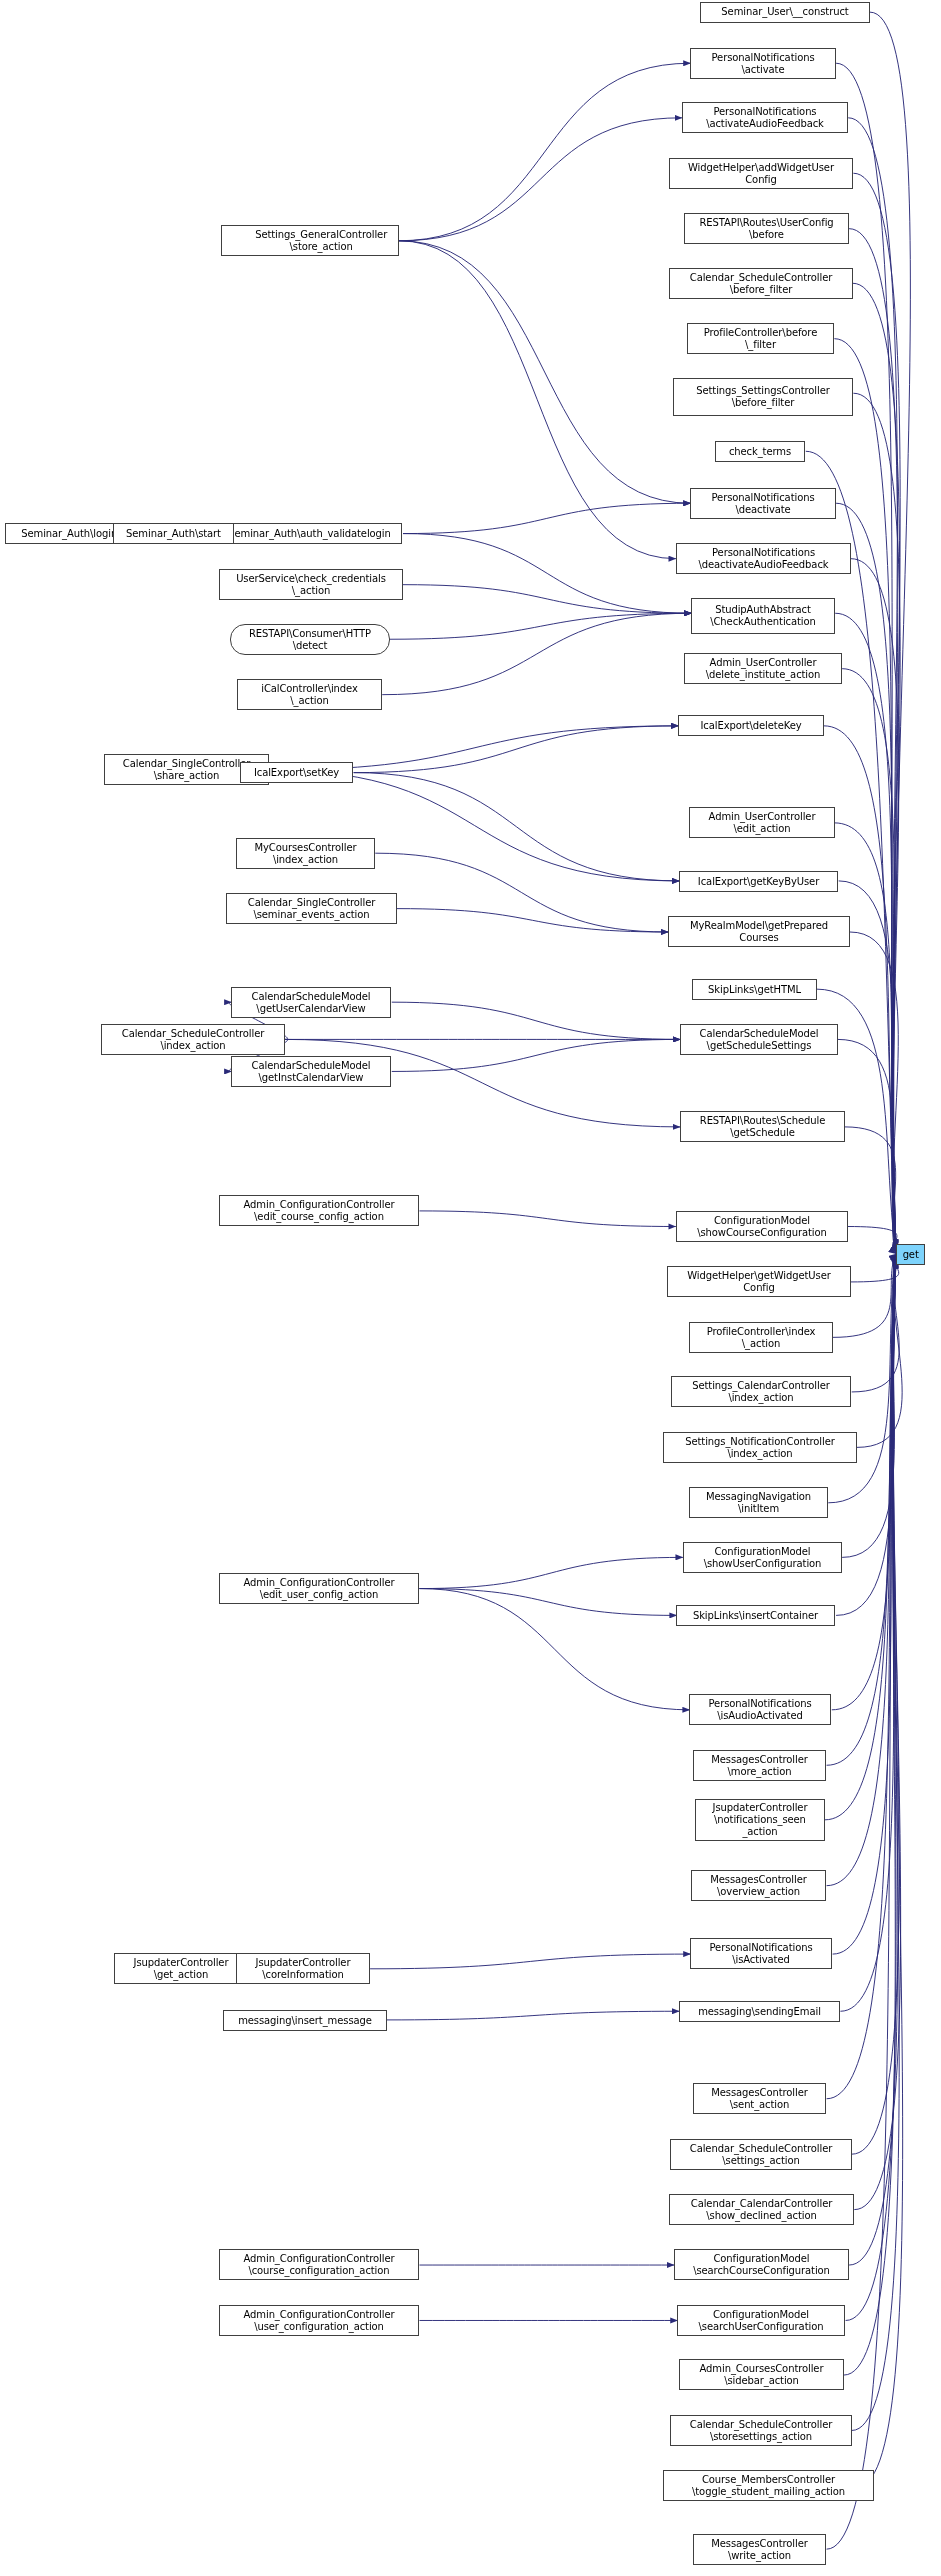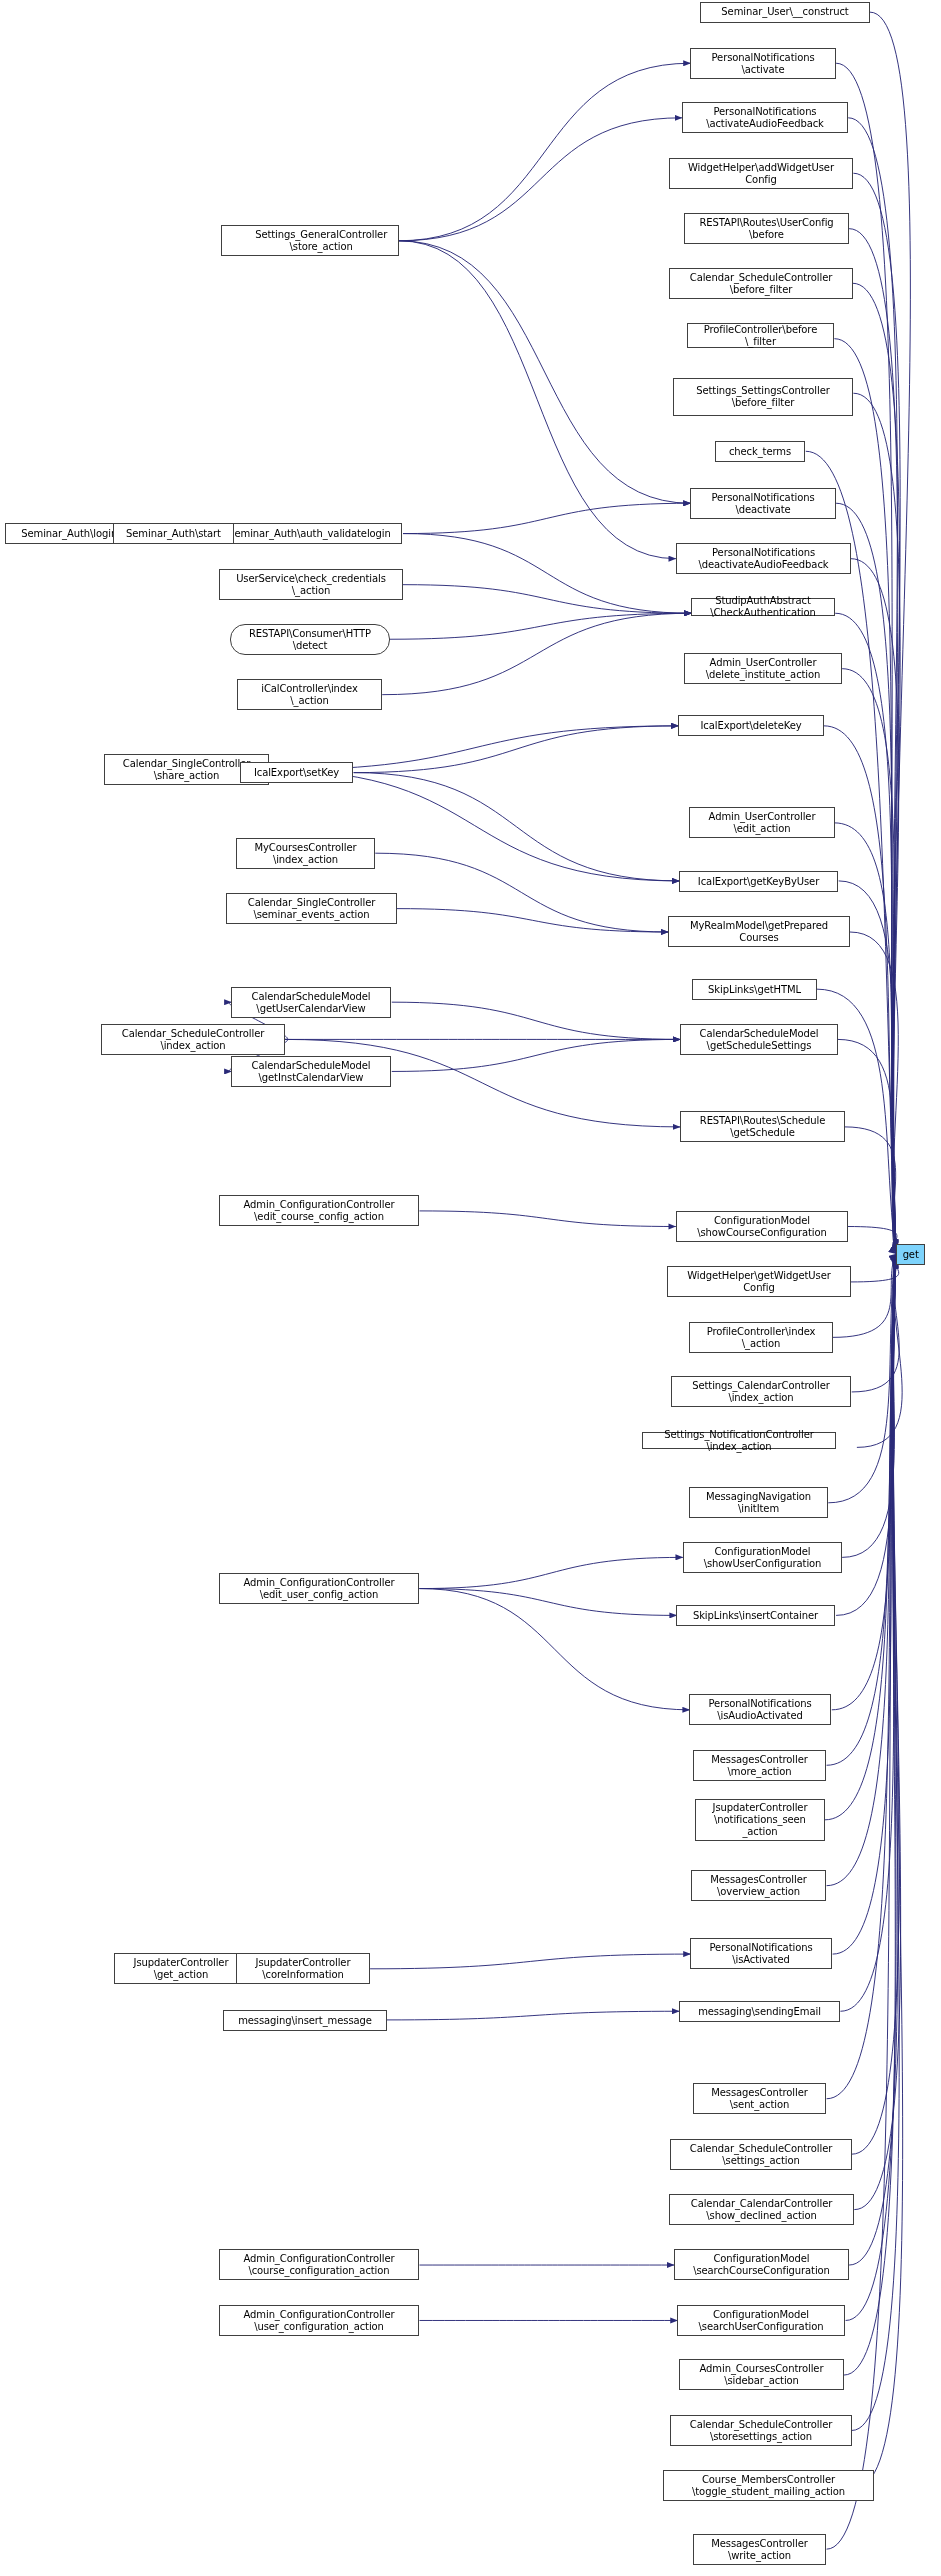--- a/index.html
+++ b/index.html
@@ -141,30 +141,30 @@
       <div class="node" style="left: 690px; top: 48px; width: 146px; height: 31px;">PersonalNotifications
 \activate</div>
       <div class="node" style="left: 682px; top: 102px; width: 166px; height: 31px;">PersonalNotifications
 \activateAudioFeedback</div>
       <div class="node" style="left: 669px; top: 158px; width: 184px; height: 31px;">WidgetHelper\addWidgetUser
 Config</div>
       <div class="node" style="left: 684px; top: 213px; width: 165px; height: 31px;">RESTAPI\Routes\UserConfig
 \before</div>
       <div class="node" style="left: 669px; top: 268px; width: 184px; height: 31px;">Calendar_ScheduleController
 \before_filter</div>
-      <div class="node" style="left: 687px; top: 323px; width: 147px; height: 25px;">ProfileController\before
+      <div class="node" style="left: 687px; top: 323px; width: 147px; height: 31px;">ProfileController\before
 \_filter</div>
       <div class="node" style="left: 673px; top: 378px; width: 180px; height: 38px;">Settings_SettingsController
 \before_filter</div>
       <div class="node" style="left: 715px; top: 441px; width: 90px; height: 21px;">check_terms</div>
       <div class="node" style="left: 690px; top: 488px; width: 146px; height: 31px;">PersonalNotifications
 \deactivate</div>
       <div class="node" style="left: 676px; top: 543px; width: 175px; height: 31px;">PersonalNotifications
 \deactivateAudioFeedback</div>
-      <div class="node" style="left: 691px; top: 598px; width: 144px; height: 18px;">StudipAuthAbstract
+      <div class="node" style="left: 691px; top: 598px; width: 144px; height: 36px;">StudipAuthAbstract
 \CheckAuthentication</div>
       <div class="node" style="left: 684px; top: 653px; width: 158px; height: 31px;">Admin_UserController
 \delete_institute_action</div>
       <div class="node" style="left: 678px; top: 715px; width: 146px; height: 21px;">IcalExport\deleteKey</div>
       <div class="node" style="left: 689px; top: 807px; width: 146px; height: 31px;">Admin_UserController
 \edit_action</div>
       <div class="node" style="left: 679px; top: 871px; width: 159px; height: 21px;">IcalExport\getKeyByUser</div>
       <div class="node" style="left: 668px; top: 916px; width: 182px; height: 31px;">MyRealmModel\getPrepared
 Courses</div>
       <div class="node" style="left: 692px; top: 979px; width: 125px; height: 21px;">SkipLinks\getHTML</div>
@@ -173,21 +173,21 @@
       <div class="node" style="left: 680px; top: 1111px; width: 165px; height: 31px;">RESTAPI\Routes\Schedule
 \getSchedule</div>
       <div class="node" style="left: 676px; top: 1211px; width: 172px; height: 31px;">ConfigurationModel
 \showCourseConfiguration</div>
       <div class="node" style="left: 667px; top: 1266px; width: 184px; height: 31px;">WidgetHelper\getWidgetUser
 Config</div>
       <div class="node" style="left: 689px; top: 1322px; width: 144px; height: 31px;">ProfileController\index
 \_action</div>
       <div class="node" style="left: 671px; top: 1376px; width: 180px; height: 31px;">Settings_CalendarController
 \index_action</div>
-      <div class="node" style="left: 642px; top: 1432px; width: 194px; height: 17px;">Settings_NotificationController
+      <div class="node" style="left: 663px; top: 1432px; width: 194px; height: 31px;">Settings_NotificationController
 \index_action</div>
       <div class="node" style="left: 689px; top: 1487px; width: 139px; height: 31px;">MessagingNavigation
 \initItem</div>
       <div class="node" style="left: 683px; top: 1542px; width: 159px; height: 31px;">ConfigurationModel
 \showUserConfiguration</div>
       <div class="node" style="left: 676px; top: 1605px; width: 159px; height: 21px;">SkipLinks\insertContainer</div>
       <div class="node" style="left: 689px; top: 1694px; width: 142px; height: 31px;">PersonalNotifications
 \isAudioActivated</div>
       <div class="node" style="left: 693px; top: 1750px; width: 133px; height: 31px;">MessagesController
 \more_action</div>

